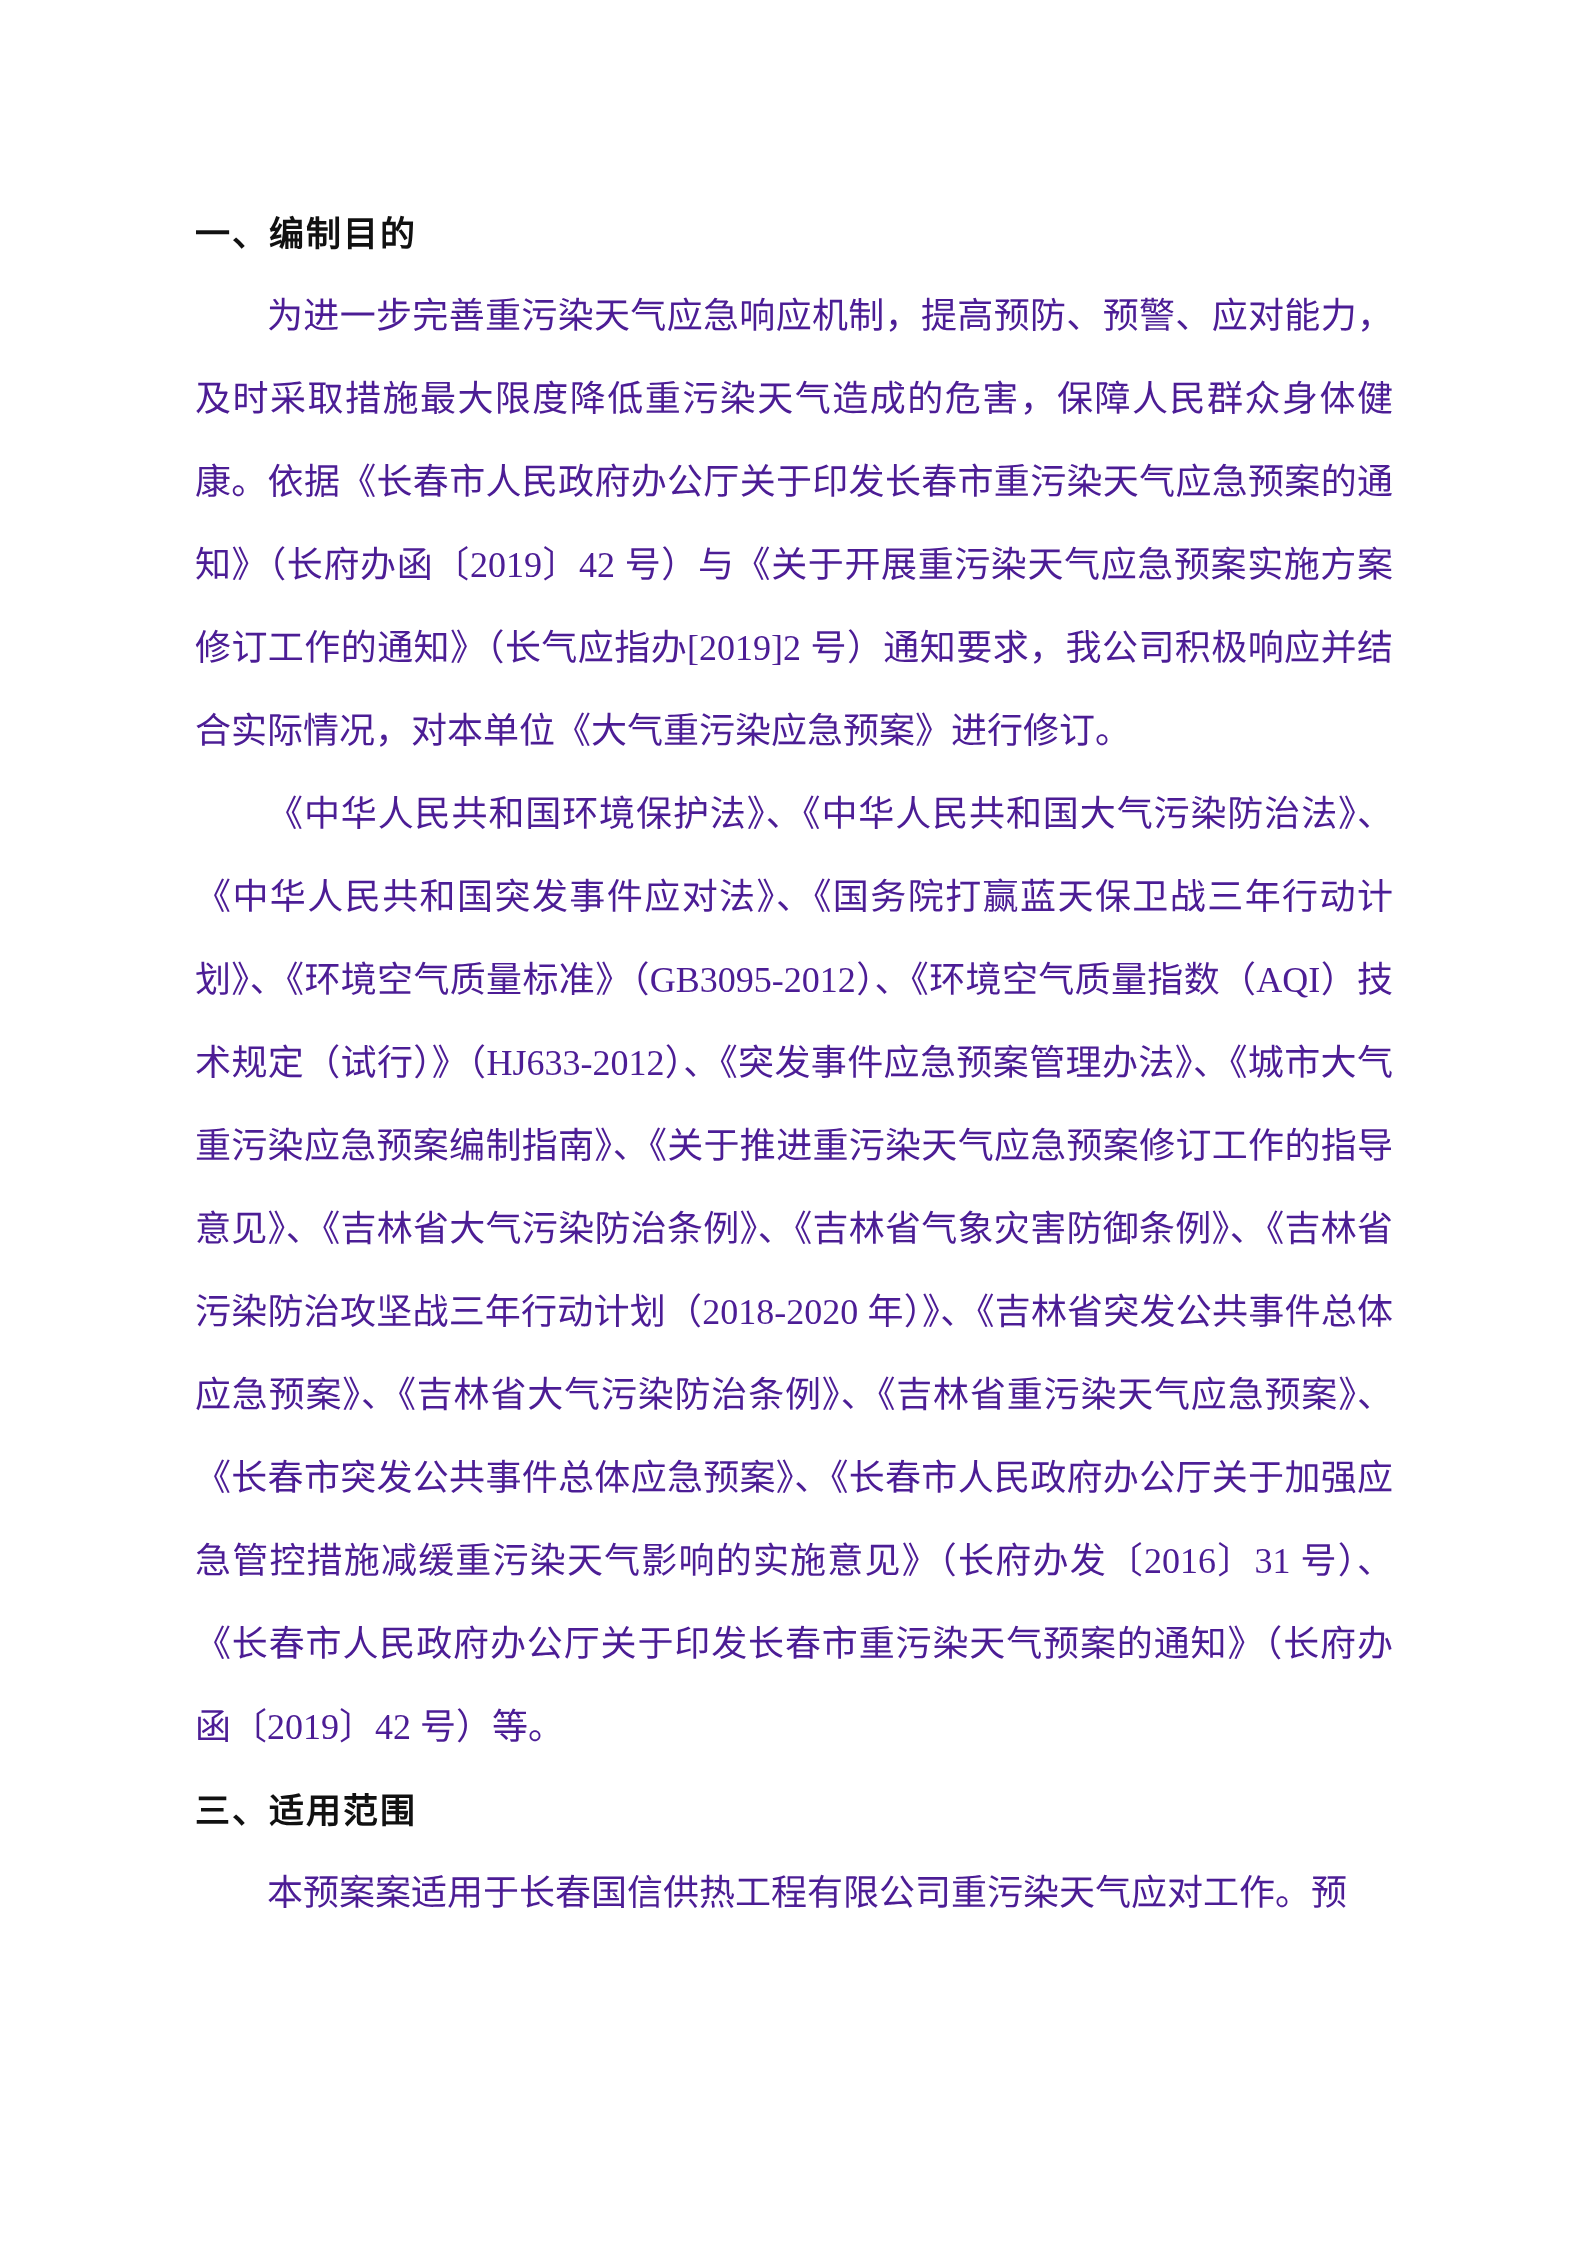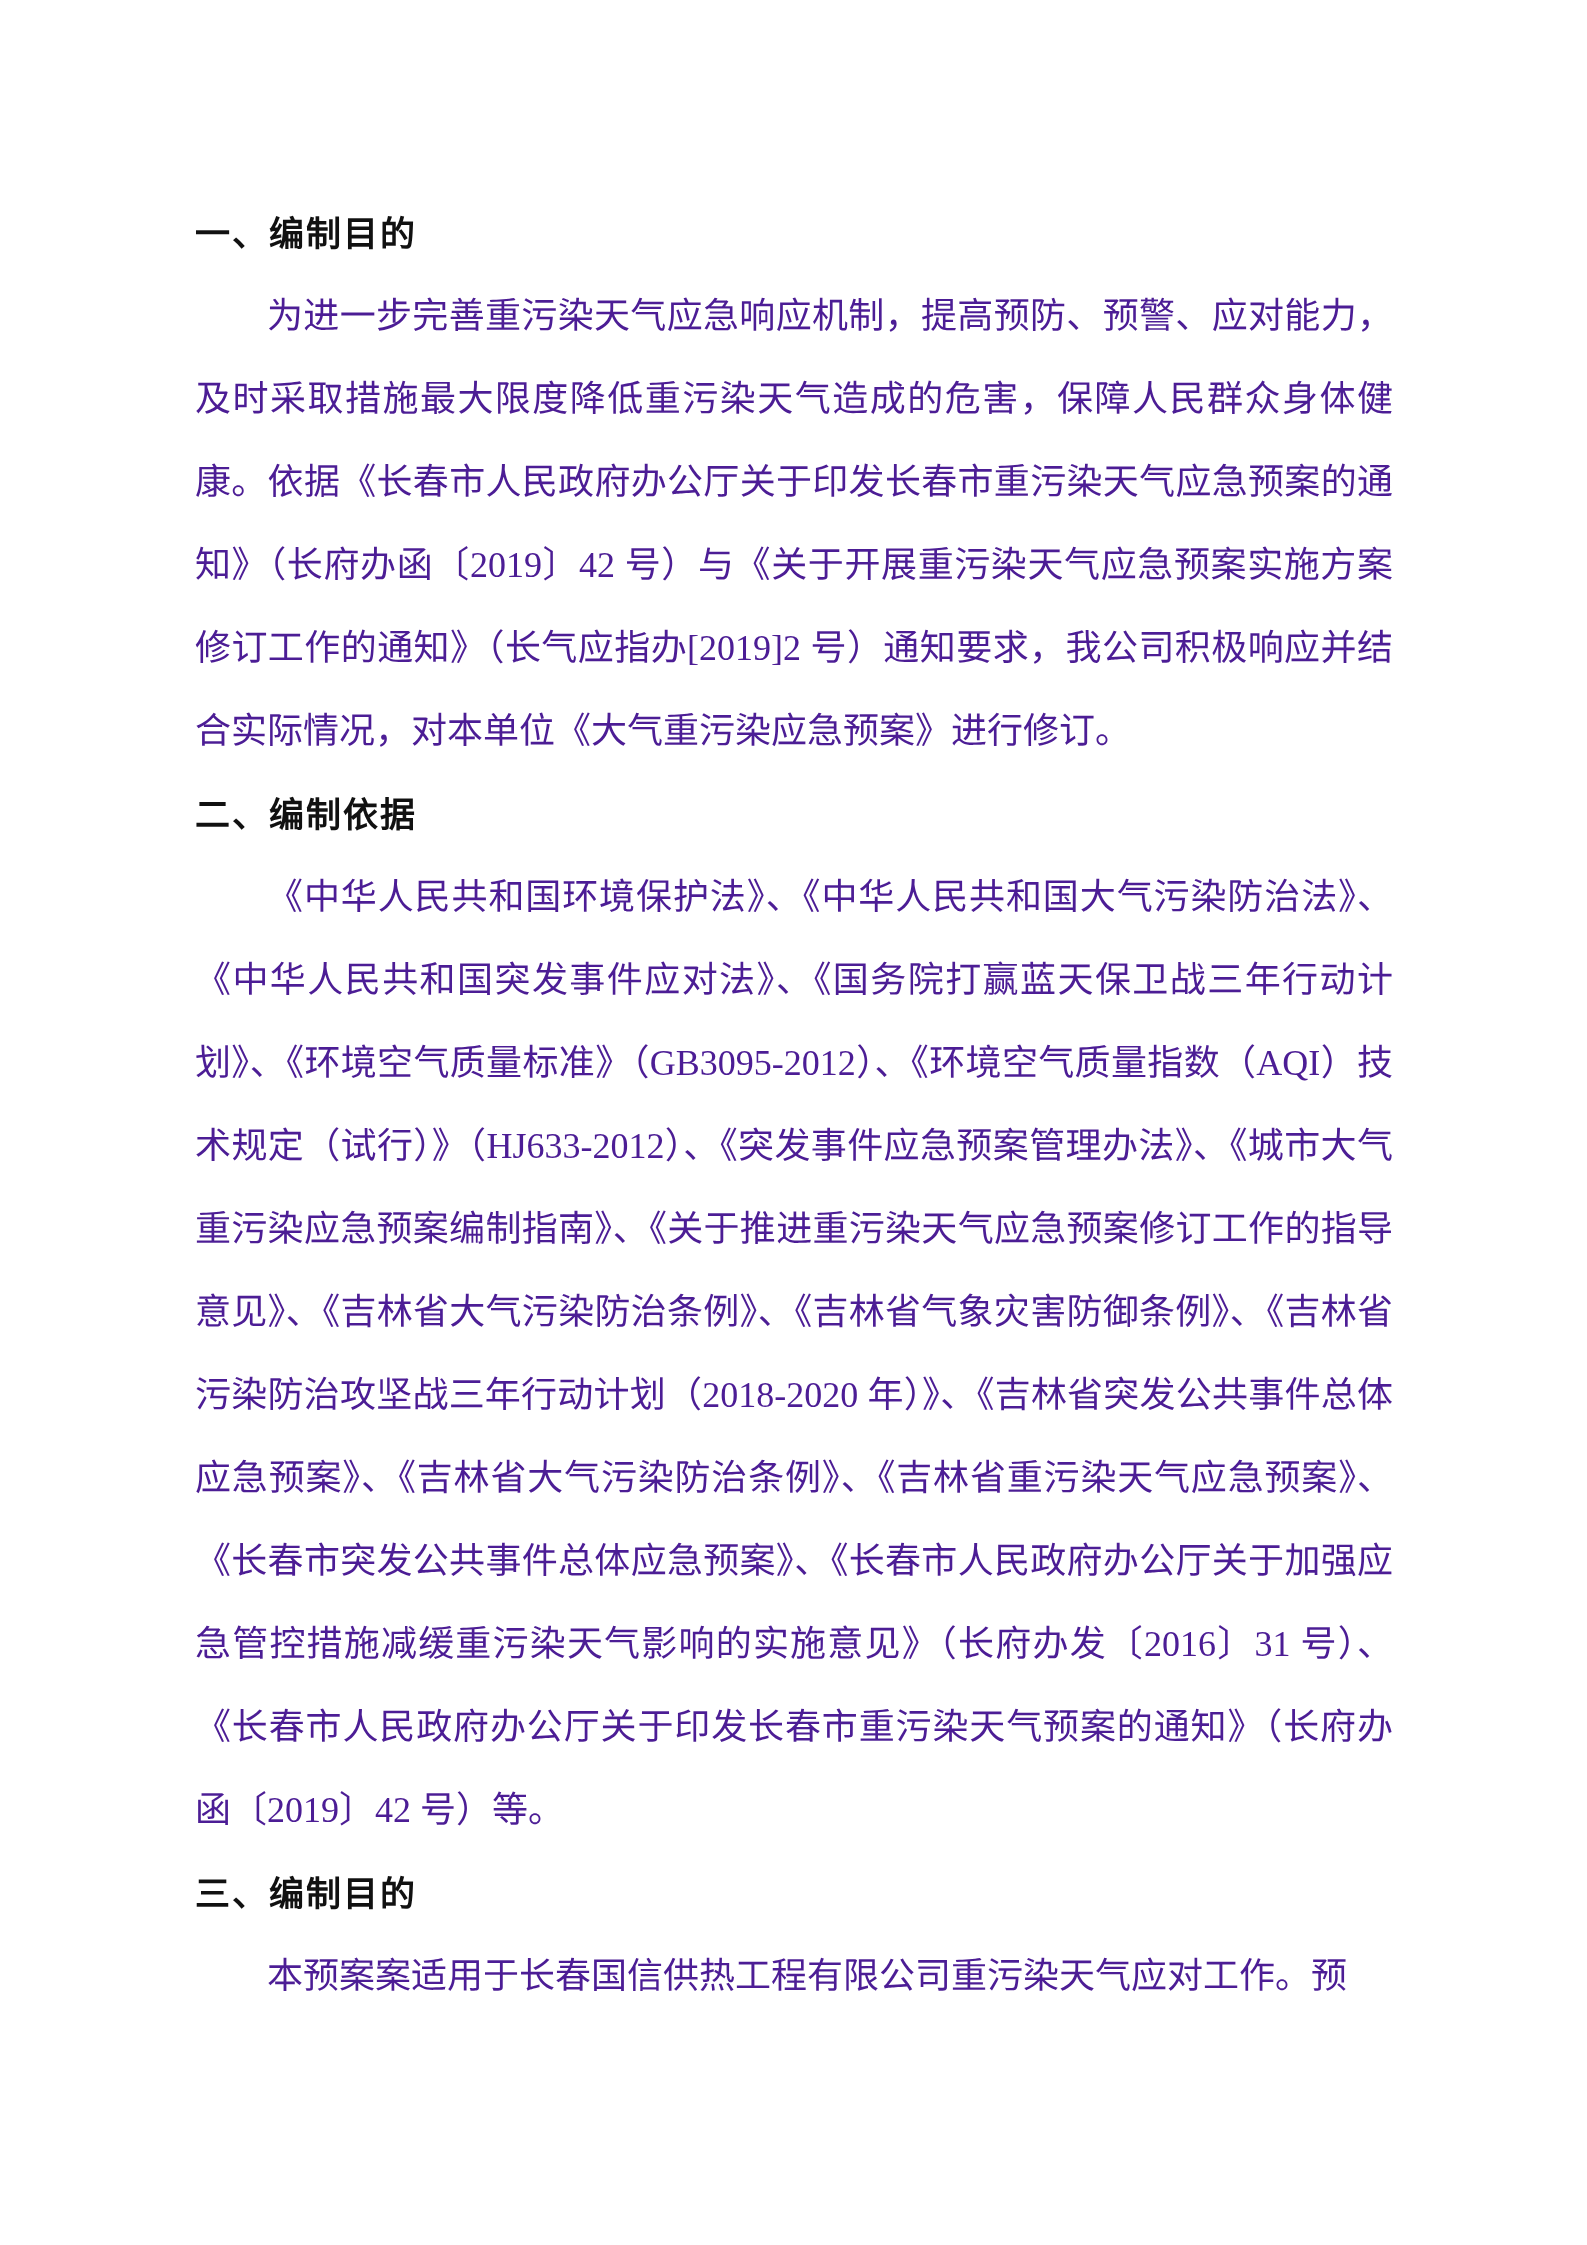--- a/index.html
+++ b/index.html
@@ -50,23 +50,22 @@
 
 <div class="doc-page">
   <div class="doc-content">
 
     <section>
       <h2 class="doc-heading">一、编制目的</h2>
       <p class="doc-paragraph">为进一步完善重污染天气应急响应机制，提高预防、预警、应对能力，及时采取措施最大限度降低重污染天气造成的危害，保障人民群众身体健康。依据《长春市人民政府办公厅关于印发长春市重污染天气应急预案的通知》（长府办函〔2019〕42 号）与《关于开展重污染天气应急预案实施方案修订工作的通知》（长气应指办[2019]2 号）通知要求，我公司积极响应并结合实际情况，对本单位《大气重污染应急预案》进行修订。</p>
     </section>
 
     <section>
-      <h2 class="doc-heading">二、编制依据</h2>
       <p class="doc-paragraph">《中华人民共和国环境保护法》、《中华人民共和国大气污染防治法》、《中华人民共和国突发事件应对法》、《国务院打赢蓝天保卫战三年行动计划》、《环境空气质量标准》（GB3095-2012）、《环境空气质量指数（AQI）技术规定（试行）》（HJ633-2012）、《突发事件应急预案管理办法》、《城市大气重污染应急预案编制指南》、《关于推进重污染天气应急预案修订工作的指导意见》、《吉林省大气污染防治条例》、《吉林省气象灾害防御条例》、《吉林省污染防治攻坚战三年行动计划（2018-2020 年）》、《吉林省突发公共事件总体应急预案》、《吉林省大气污染防治条例》、《吉林省重污染天气应急预案》、《长春市突发公共事件总体应急预案》、《长春市人民政府办公厅关于加强应急管控措施减缓重污染天气影响的实施意见》（长府办发〔2016〕31 号）、《长春市人民政府办公厅关于印发长春市重污染天气预案的通知》（长府办函〔2019〕42 号）等。</p>
     </section>
 
     <section>
-      <h2 class="doc-heading">三、编制目的</h2>
+      <h2 class="doc-heading">三、适用范围</h2>
       <p class="doc-paragraph">本预案案适用于长春国信供热工程有限公司重污染天气应对工作。预</p>
     </section>
 
   </div>
 </div>
 
 </body></html>

